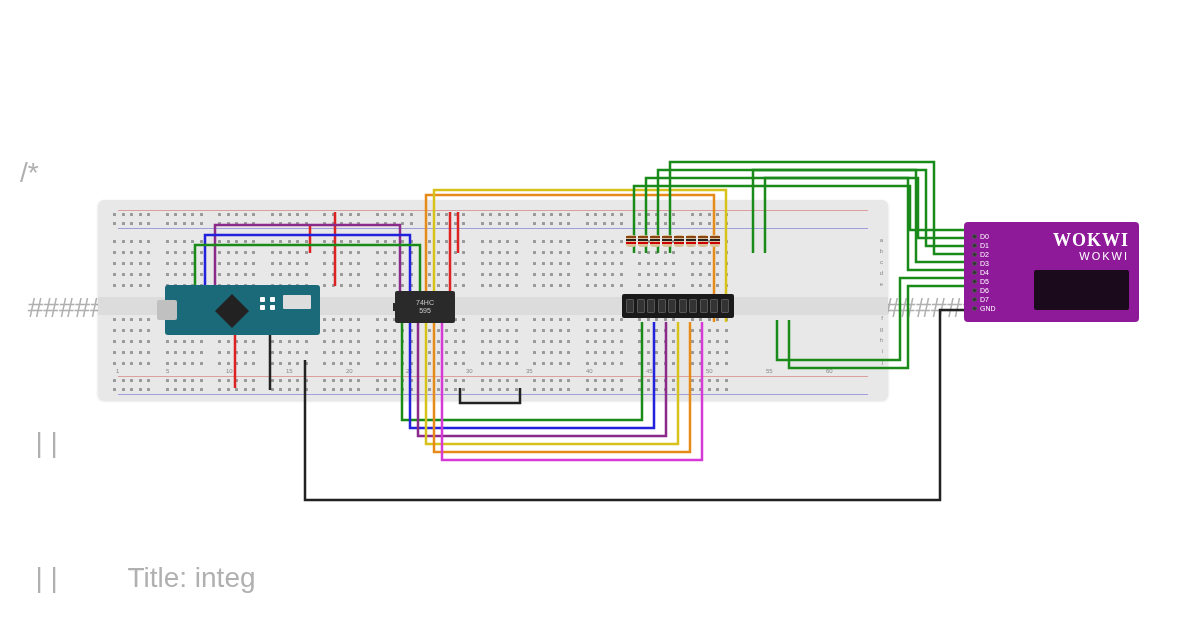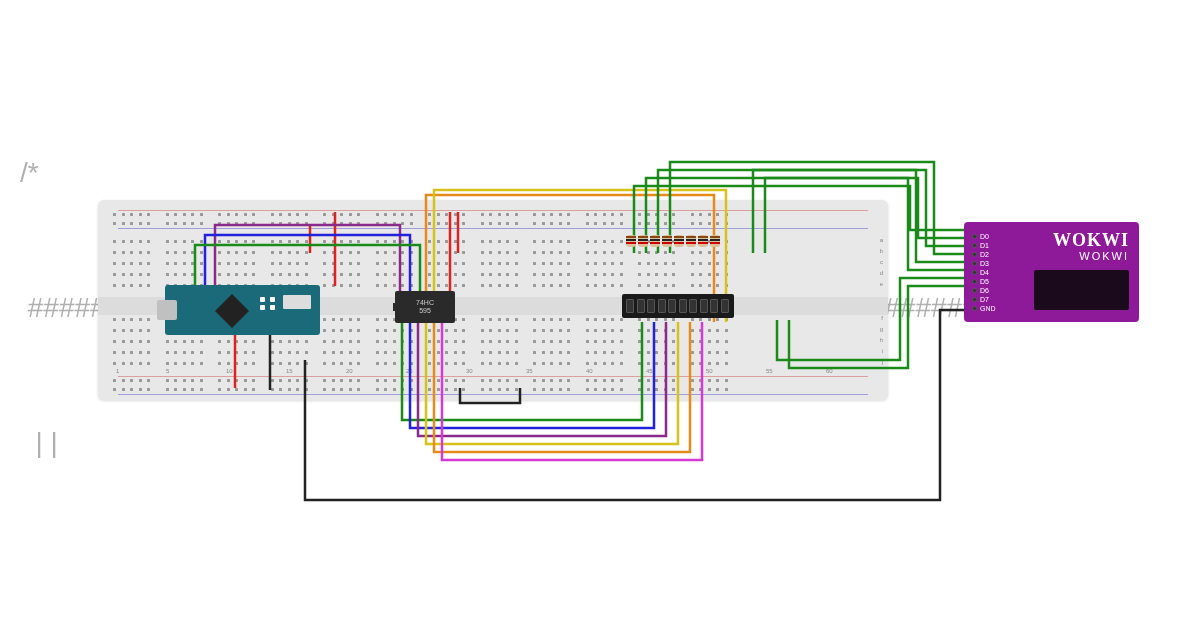--- a/index.html
+++ b/index.html
@@ -67,20 +67,21 @@
 .wire-magenta { stroke: #d63ad6; }
 
 </style>
 </head>
 <body>
 
 <div class="code-text">
   <div>/*</div>
   <div> #################################################################</div>
   <div>  | |</div>
+  <div>  | |         Title: integ</div>
   
   
   
   
   
   
   
   
 </div>
 

